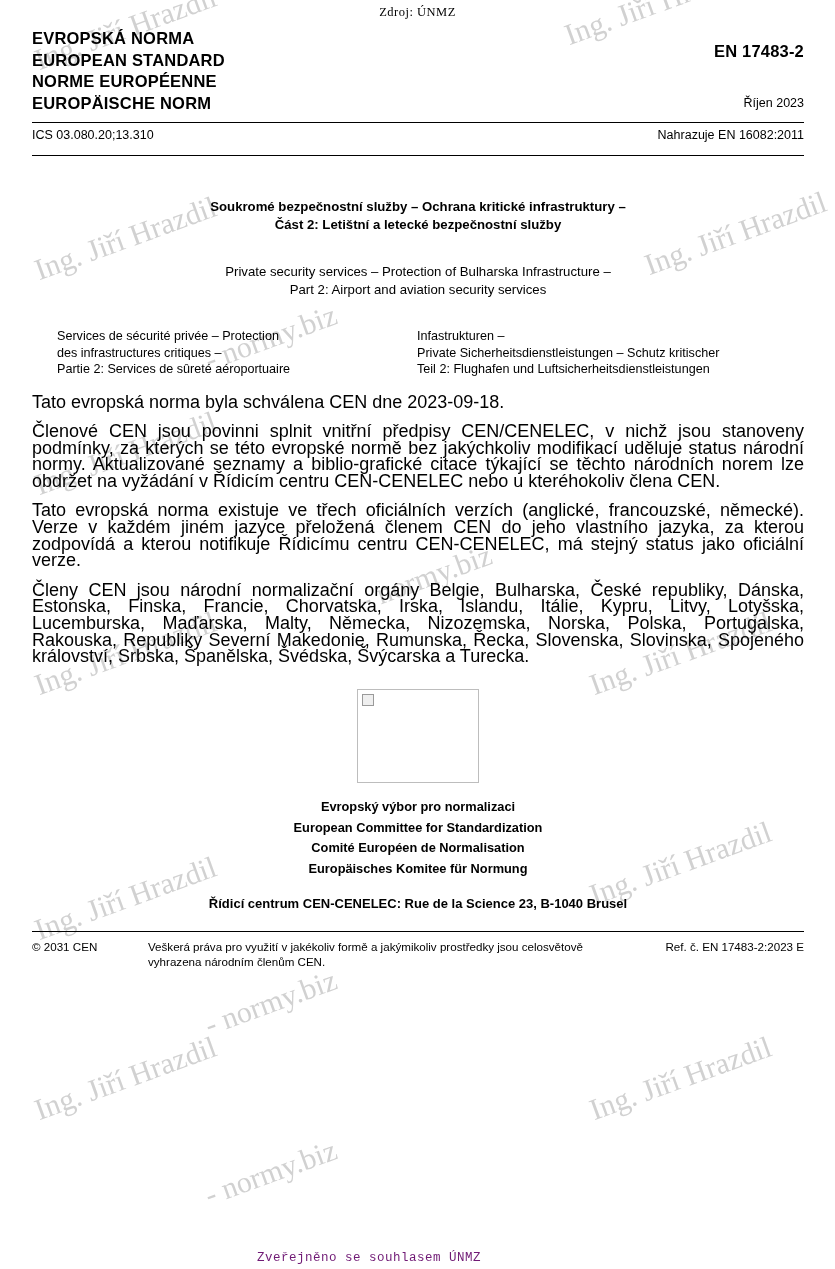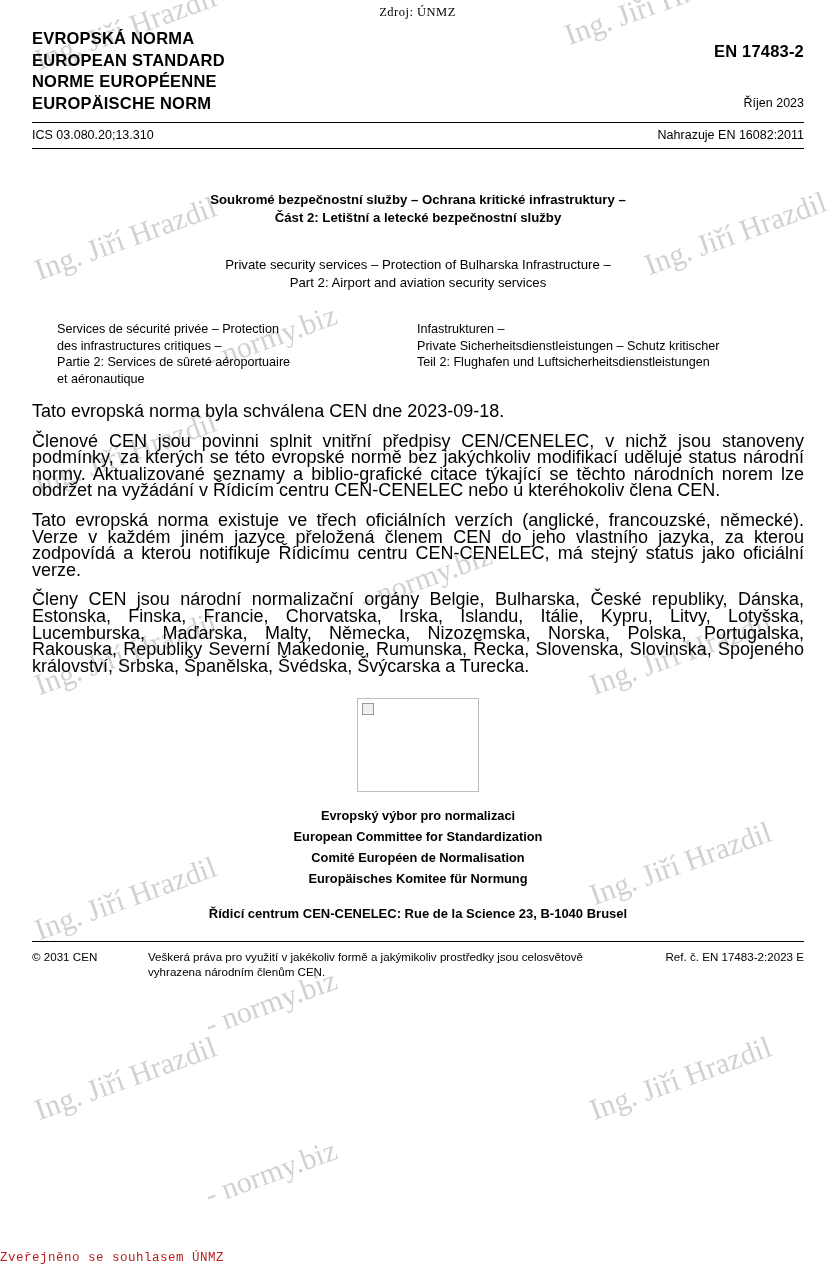--- a/index.html
+++ b/index.html
@@ -45,25 +45,25 @@
     font-size: 12.5px;
     letter-spacing: 0.5px;
     color: #000;
     z-index: 8;
   }
   .src-bottom {
     position: absolute;
     top: 1251px;
     left: 0;
     width: 738px;
-    text-align: left;
+    text-align: center;
     font-family: "Liberation Mono", monospace;
     font-size: 12.5px;
     letter-spacing: 0.5px;
-    color: #b91c1c;
+    color: #701a75;
     z-index: 8;
   }
   
   .content {
     position: absolute;
     left: 32px;
     top: 0;
     width: 772px;
     z-index: 7;
   }
@@ -99,21 +99,21 @@
   }
   .rule {
     border-top: 1.4px solid #000;
     margin-top: 2px;
   }
   .ics-row {
     display: flex;
     justify-content: space-between;
     font-size: 12.5px;
     padding-top: 5px;
-    padding-bottom: 5px;
+    padding-bottom: 12px;
   }
   .rule2 {
     border-top: 1.4px solid #000;
     margin-top: 1px;
   }
   .title-cs {
     text-align: center;
     font-weight: bold;
     font-size: 13.2px;
     line-height: 17.5px;
@@ -250,21 +250,20 @@
     <div class="title-en">
       <div>Private security services – Protection of Bulharska Infrastructure –</div>
       <div>Part 2: Airport and aviation security services</div>
     </div>
 
     <div class="lang-cols">
       <div class="lang-col-left">
         <div>Services de sécurité privée – Protection</div>
         <div>des infrastructures critiques –</div>
         <div>Partie 2: Services de sûreté aéroportuaire</div>
-        <div>et aéronautique</div>
       </div>
       <div class="lang-col-right">
         <div>Infastrukturen –</div>
         <div>Private Sicherheitsdienstleistungen – Schutz kritischer</div>
         <div>Teil 2: Flughafen und Luftsicherheitsdienstleistungen</div>
       </div>
     </div>
 
     <div class="body-text">
       <p>Tato evropská norma byla schválena CEN dne 2023-09-18.</p>

